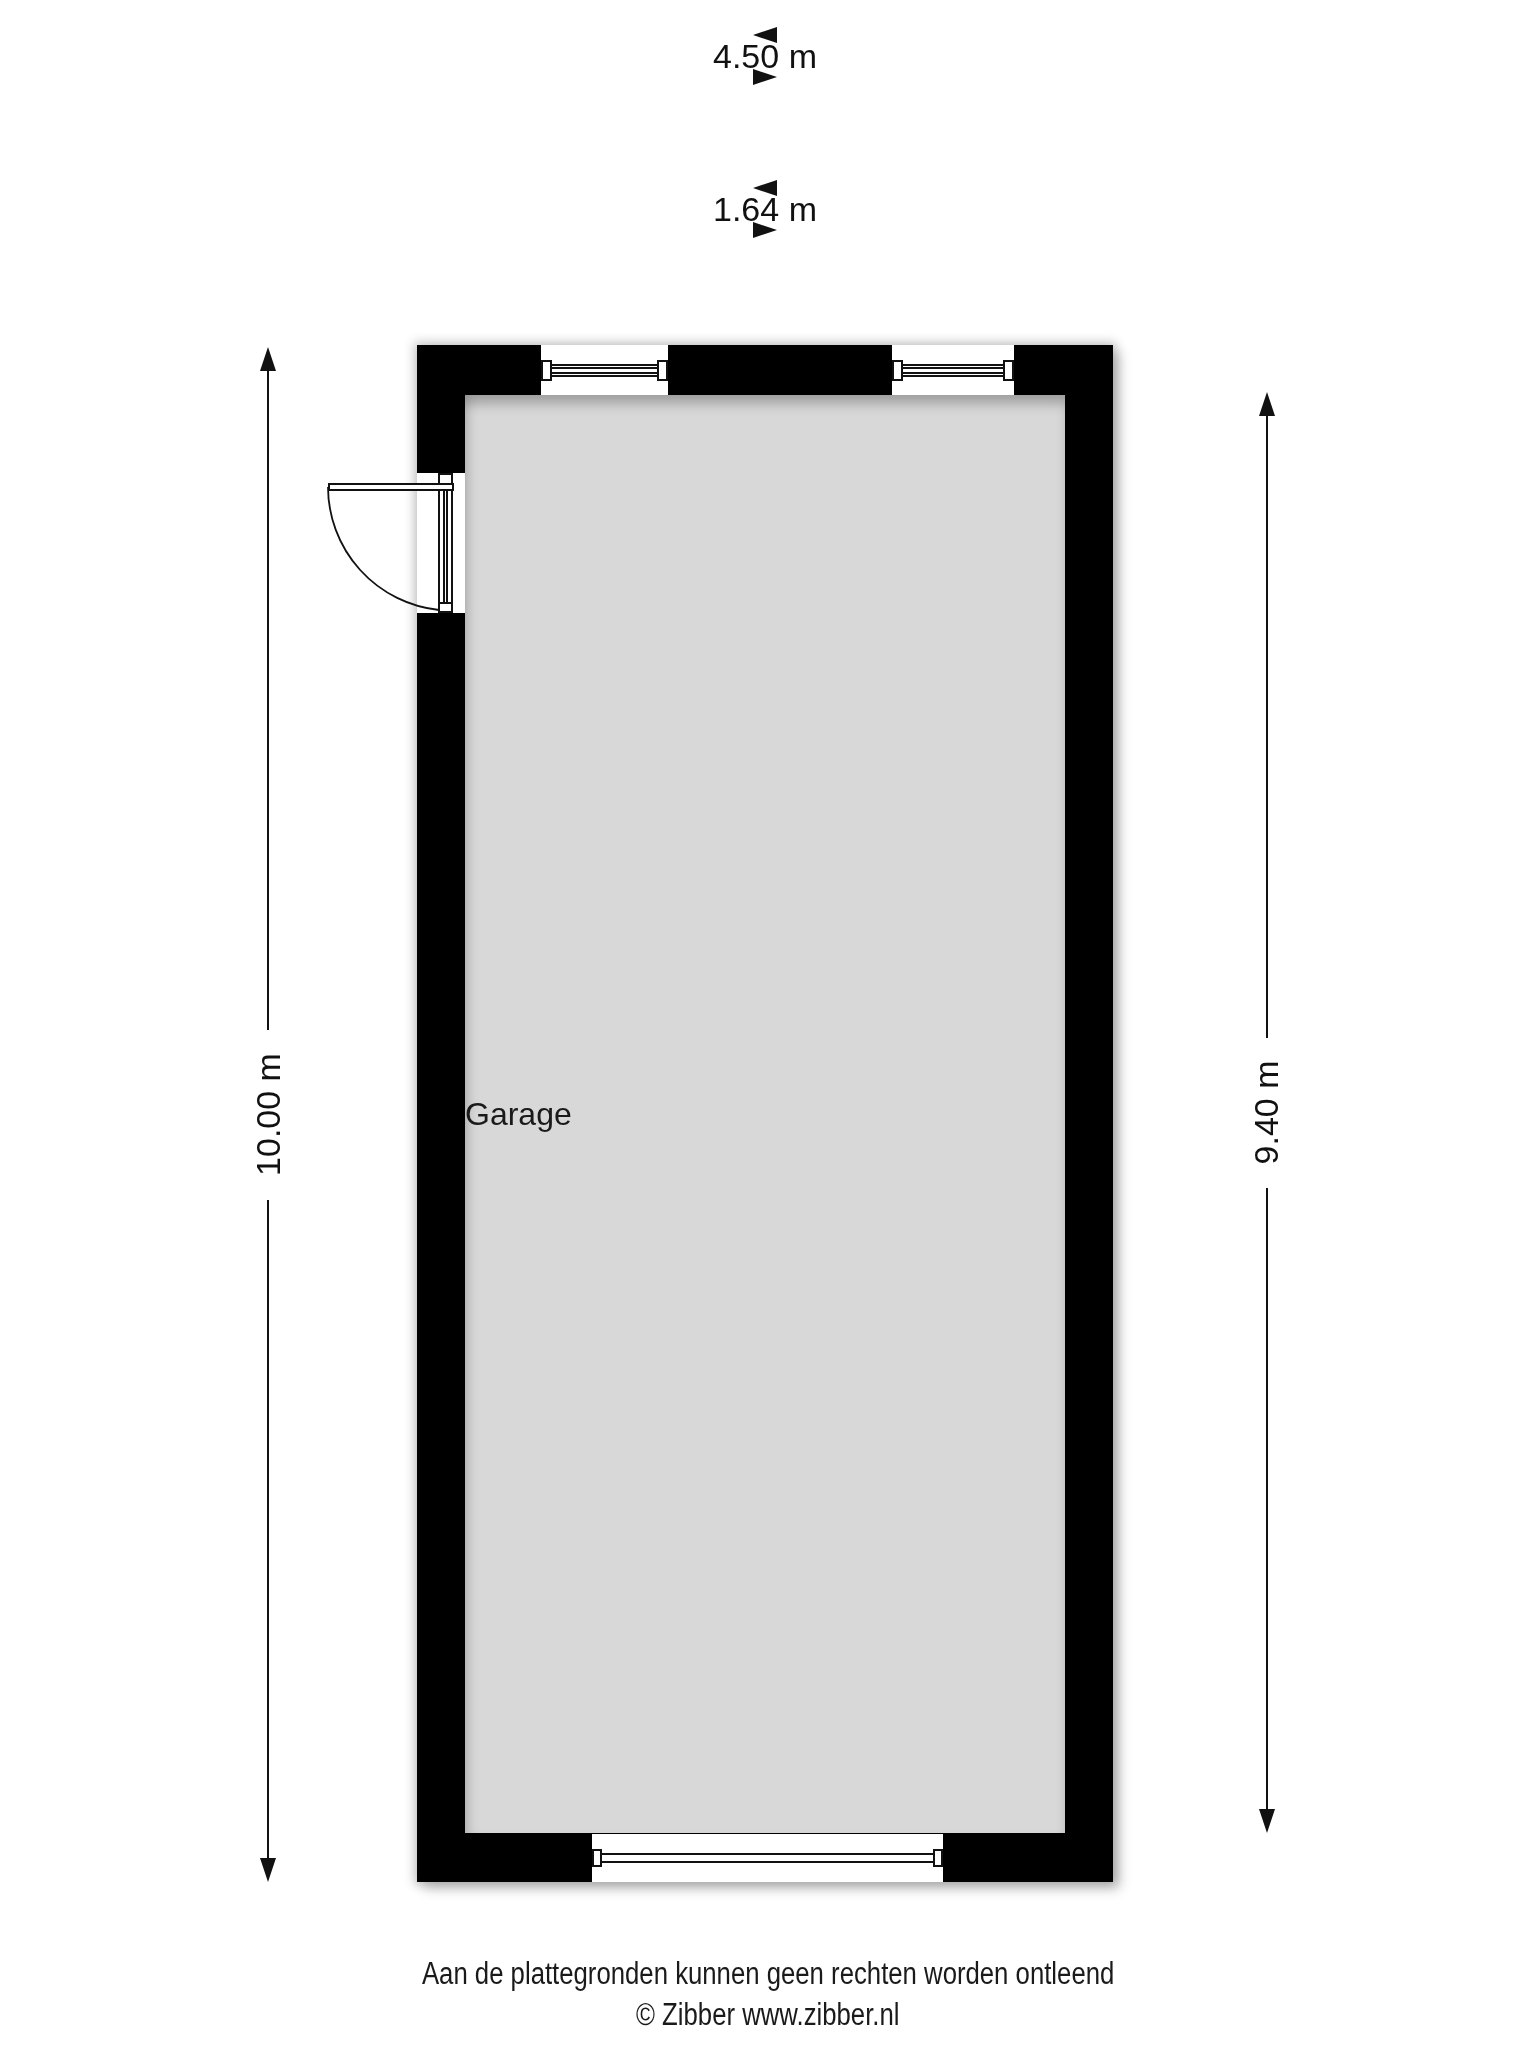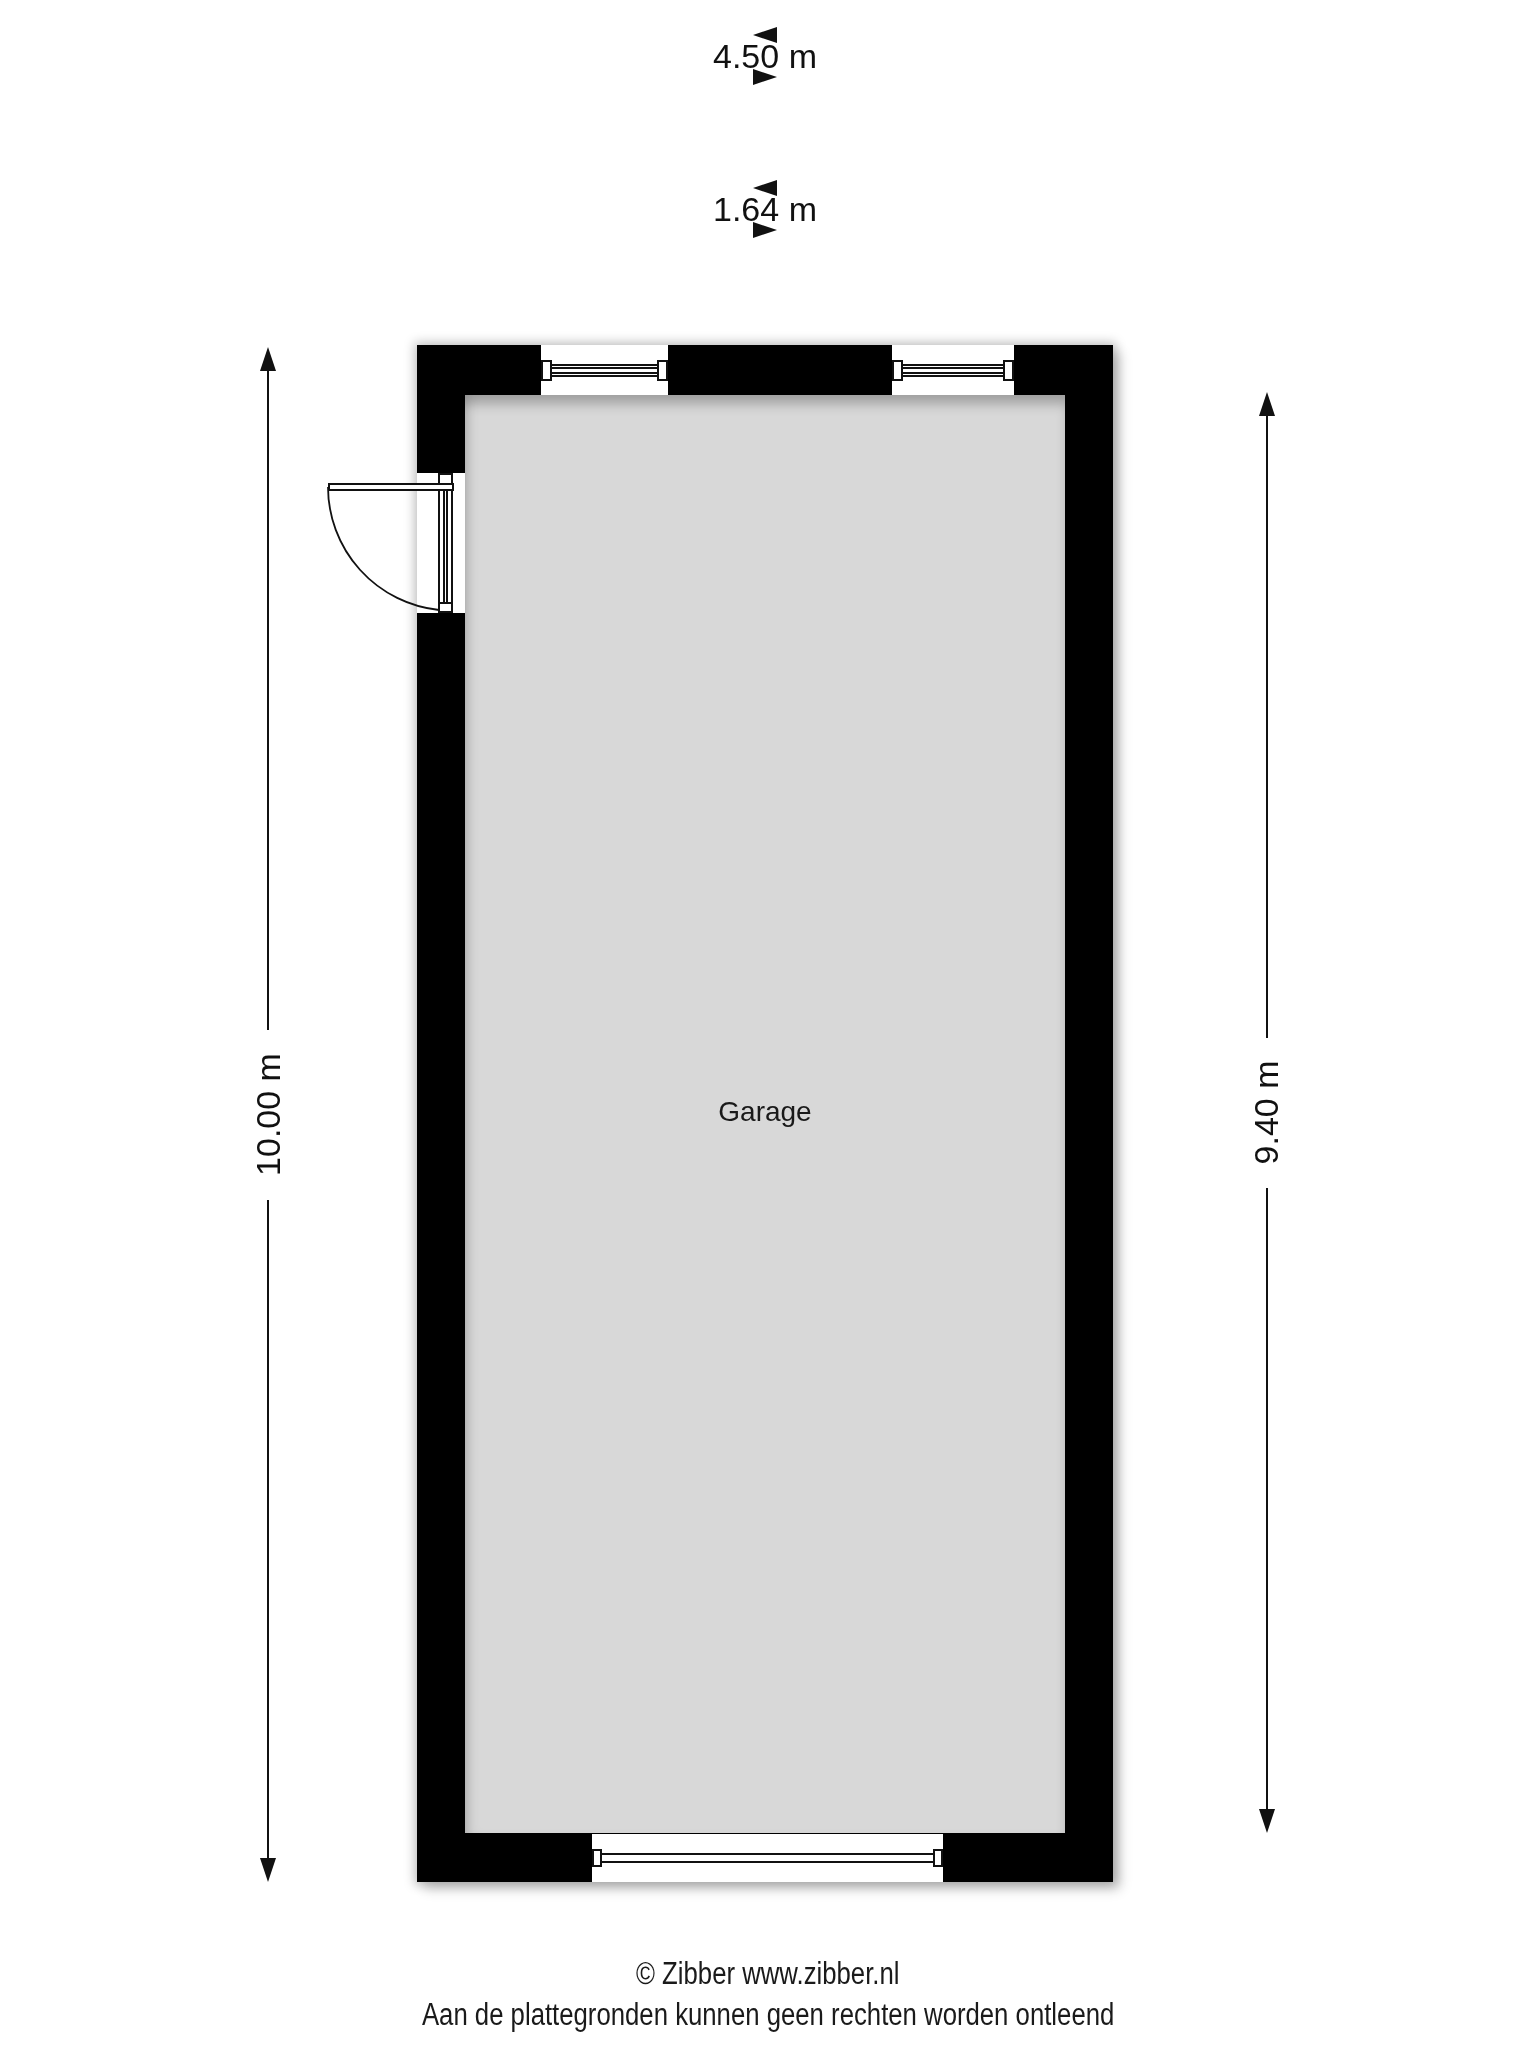--- a/index.html
+++ b/index.html
@@ -146,22 +146,22 @@
     height: 6px;
     border-top: 2px solid #111111;
     border-bottom: 2px solid #111111;
     background: #ffffff;
   }
   
   .room-label {
     position: absolute;
     left: 465px; top: 1096px;
     width: 600px;
-    text-align: center;
-    font-size: 28px;
+    text-align: left;
+    font-size: 32px;
     color: #1a1a1a;
   }
   
   .footer {
     position: absolute;
     left: 0; right: 0; top: 1953px;
     text-align: center;
     font-size: 31px;
     color: #1a1a1a;
     line-height: 41px;
@@ -251,17 +251,17 @@
   </div>
 
   <div class="door-leaf"></div>
   <svg class="door-arc-svg" width="145" height="145" viewBox="0 0 145 145">
     <path d="M 8 7 A 124 124 0 0 0 119 130" fill="none" stroke="#111111" stroke-width="1.8"></path>
   </svg>
 
   <div class="room-label">Garage</div>
 
   <div class="footer">
+    <span class="footer-line"><span>Aan de plattegronden kunnen geen rechten worden ontleend</span></span>
     <span class="footer-line"><span>© Zibber www.zibber.nl</span></span>
-    <span class="footer-line"><span>Aan de plattegronden kunnen geen rechten worden ontleend</span></span>
   </div>
 
 </div>
 
 </body></html>

